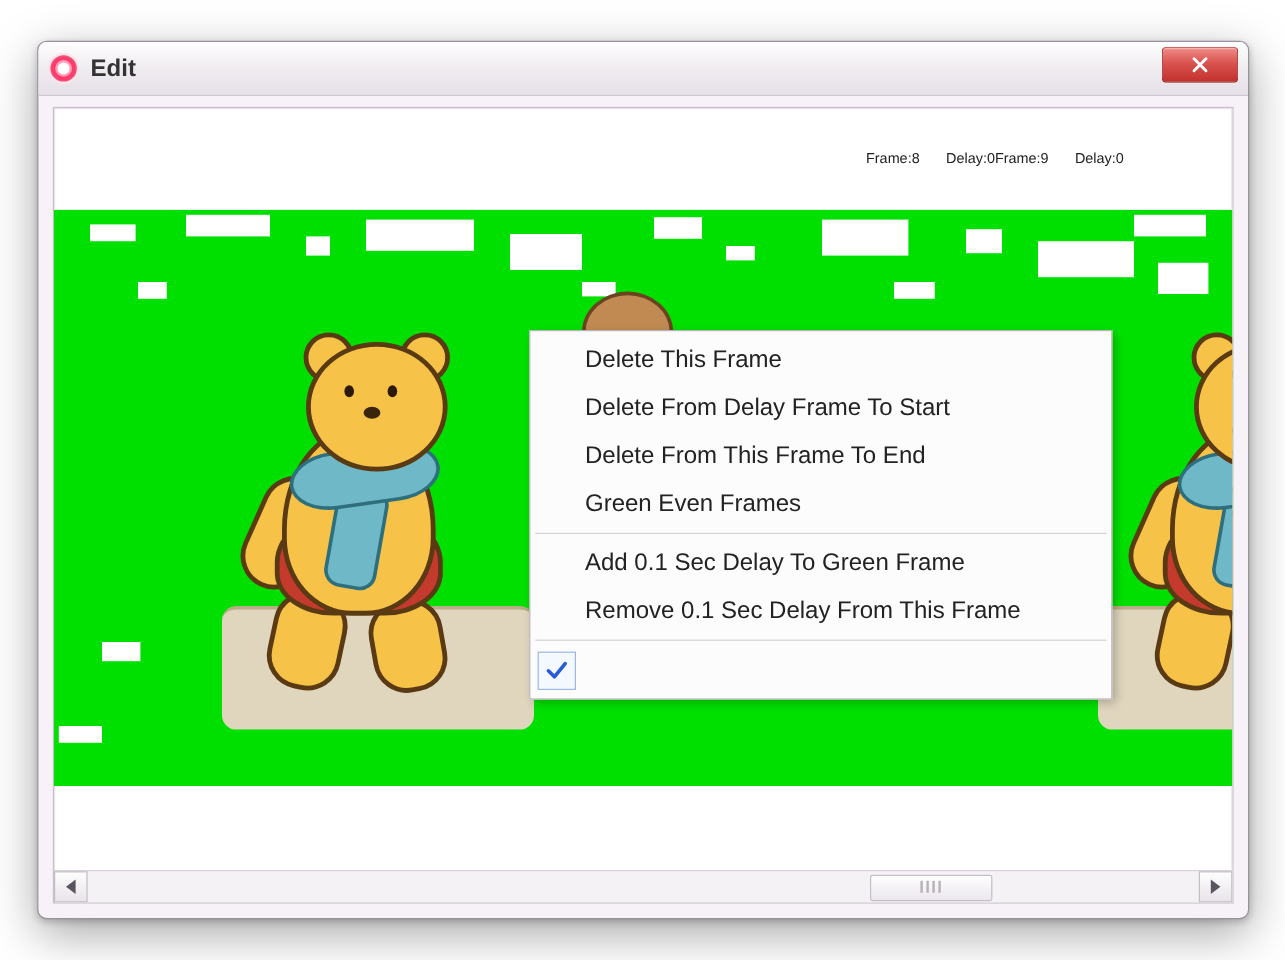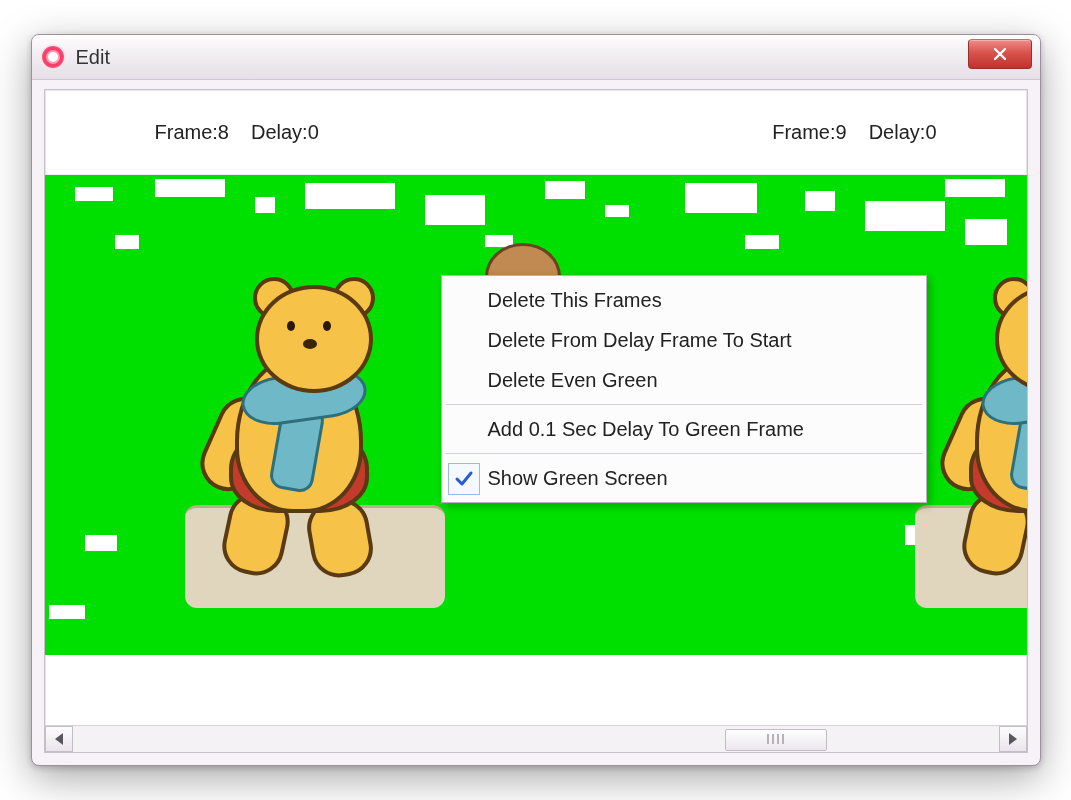--- a/index.html
+++ b/index.html
@@ -25,20 +25,21 @@
     position: relative;
   }
   .titlebar {
     height: 44px;
     background: linear-gradient(to bottom, #fefefe, #f0ecf0 50%, #e6e0e8);
     border-bottom: 1px solid #cfc6d0;
     display: flex;
     align-items: center;
     padding: 0 8px;
     position: relative;
+    font-weight: bold;
   }
   .titlebar .app-icon {
     width: 22px;
     height: 22px;
     border-radius: 50%;
     background: #ff3b6b;
     border: 2px solid #ffe4ec;
     box-shadow: 0 0 0 1px #e0607f inset;
     margin-right: 10px;
     display:flex;align-items:center;justify-content:center;
@@ -75,24 +76,24 @@
     background: #fff;
     border: 1px solid #c7bfc9;
     box-shadow: inset 0 0 0 1px #e9e3ea;
     overflow:hidden;
   }
 
   .info-bar {
     height: 84px;
     display:flex;
     align-items:center;
-    justify-content:space-between;
+    justify-content:flex-end;
     padding: 0 90px 0 110px;
     color: #222;
-    font-size: 20px;
+    font-size: 12px;
     border-bottom: 1px solid #eee;
   }
   .info-left, .info-right { display:flex; gap:22px; }
 
   .frame-strip {
     position: relative;
     height: 480px;
     background: #00e000;
     overflow: hidden;
   }
@@ -266,40 +267,45 @@
         <div class="body"></div>
         <div class="scarf-tail"></div>
         <div class="scarf"></div>
         <div class="ear earL"></div>
         <div class="head"></div>
 
       </div>
 
       <div class="context-menu">
         <div class="menu-item">
-            <span>Delete This Frames</span>
+            <span>Delete This Frame</span>
           </div>
         <div class="menu-item">
             <span>Delete From Delay Frame To Start</span>
           </div>
         <div class="menu-item">
-            <span>Delete Even Green</span>
+            <span>Delete From This Frame To End</span>
+          </div>
+        <div class="menu-item">
+            <span>Green Even Frames</span>
           </div>
         <div class="menu-sep"></div>
         <div class="menu-item">
             <span>Add 0.1 Sec Delay To Green Frame</span>
+          </div>
+        <div class="menu-item">
+            <span>Remove 0.1 Sec Delay From This Frame</span>
           </div>
         <div class="menu-sep"></div>
         <div class="menu-item">
           <span class="check-slot">
             <svg viewBox="0 0 20 20">
                 <path d="M3 10 L8 15 L17 4" fill="none" stroke="#2a5bd7" stroke-width="3" stroke-linecap="round" stroke-linejoin="round"></path>
               </svg>
           </span>
-          <span>Show Green Screen</span>
         </div>
       </div>
     </div>
 
     <div class="hscroll">
       <div class="hs-btn">
           <span class="arrow left"></span>
         </div>
       <div class="hs-track">
         <div class="hs-thumb">

